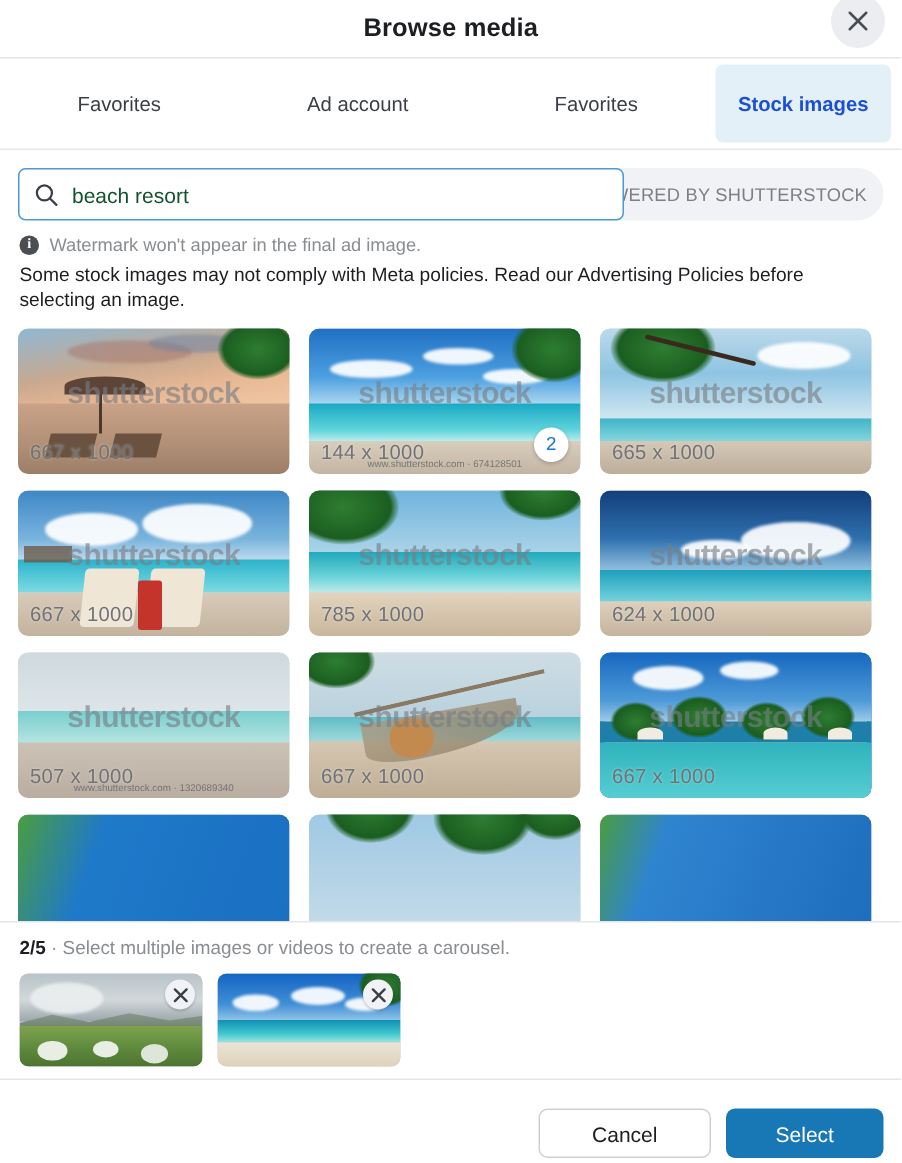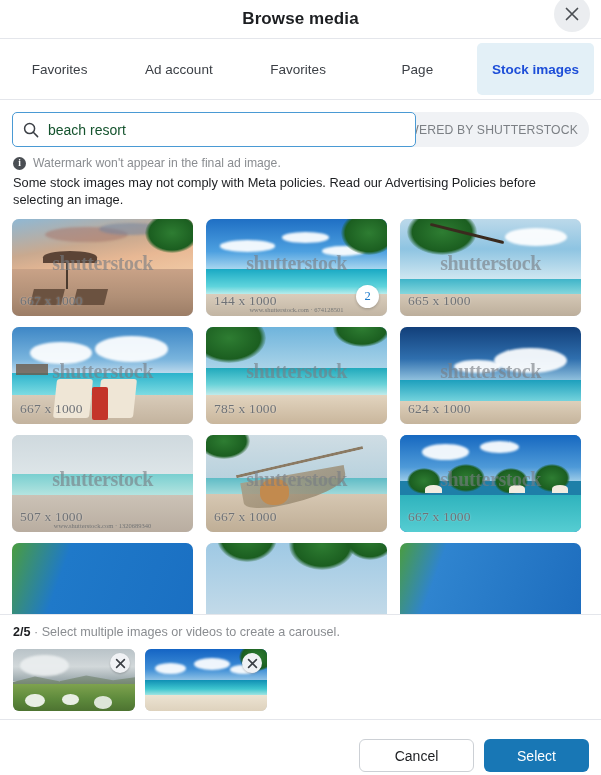--- a/index.html
+++ b/index.html
@@ -140,21 +140,20 @@
     gap: 11px 13px;
     padding: 0 12px;
   }
   .tile {
     position: relative;
     width: 181px; height: 97px;
     border-radius: 7px;
     overflow: hidden;
     cursor: pointer;
     background: #cfd6dc;
-    font-family: Liberation Serif, serif;
   }
   .tile.selected {
     outline: 3px solid #1877c9;
     outline-offset: -3px;
   }
   .tile-art { position: absolute; inset: 0; }
   .tile-dim {
     position: absolute; left: 8px; bottom: 7px;
     font-size: 13.5px; color: #6f7276;
     letter-spacing: .2px;
@@ -264,21 +263,20 @@
       <svg width="16" height="16" viewBox="0 0 16 16">
         <path d="M2.5 2.5 L13.5 13.5 M13.5 2.5 L2.5 13.5" stroke="#4a4e53" stroke-width="1.7" stroke-linecap="round"></path>
       </svg>
     </button>
   </div>
 
   <div class="tabs-bar">
     <button class="tab">Favorites</button>
     <button class="tab">Ad account</button>
     <button class="tab">Favorites</button>
-    <button class="tab">Page</button>
     <button class="tab active">Stock images</button>
   </div>
 
   <div class="search-zone">
     <div class="search-wrap">
       <div class="powered-pill">POWERED BY SHUTTERSTOCK</div>
       <div class="search-box">
         <svg width="16" height="16" viewBox="0 0 16 16">
           <circle cx="6.6" cy="6.6" r="5" fill="none" stroke="#3b3f45" stroke-width="1.5"></circle>
           <path d="M10.3 10.3 L14.6 14.6" stroke="#3b3f45" stroke-width="1.5" stroke-linecap="round"></path>

